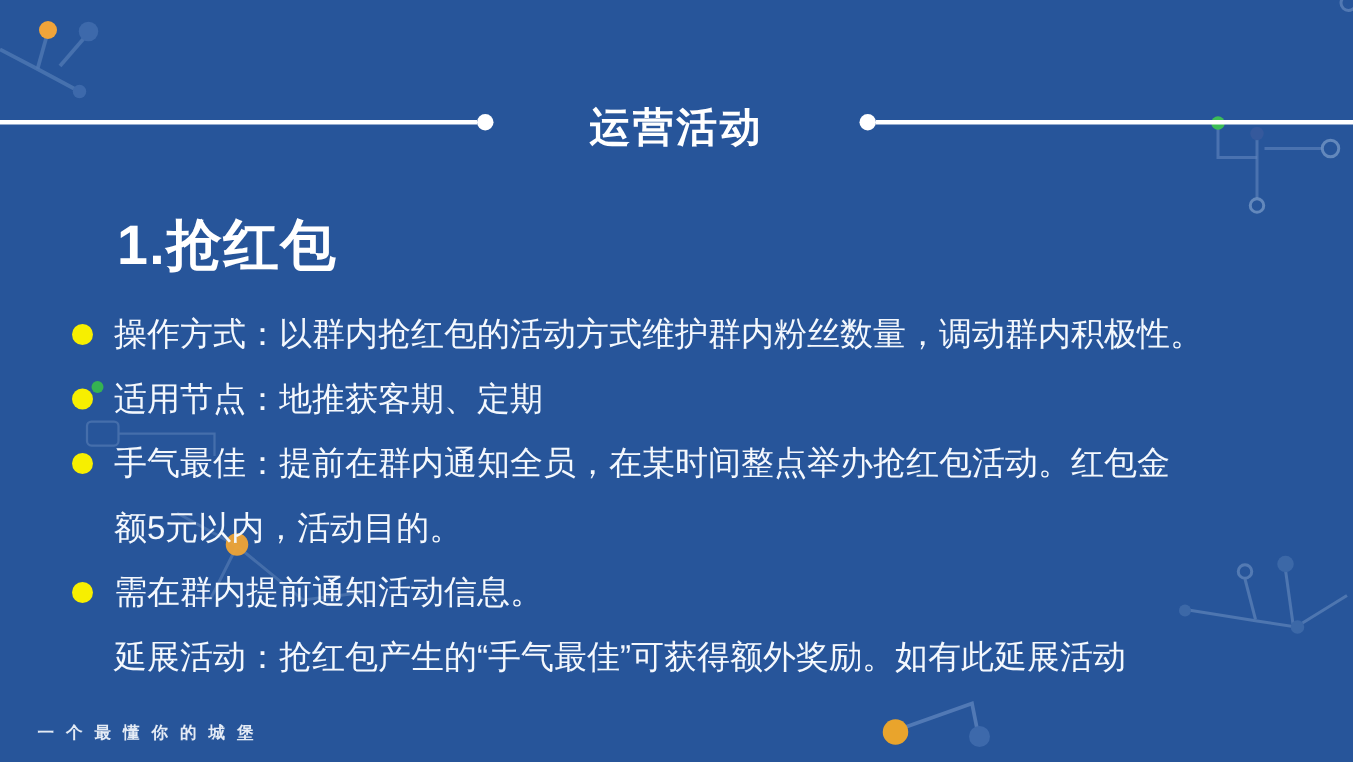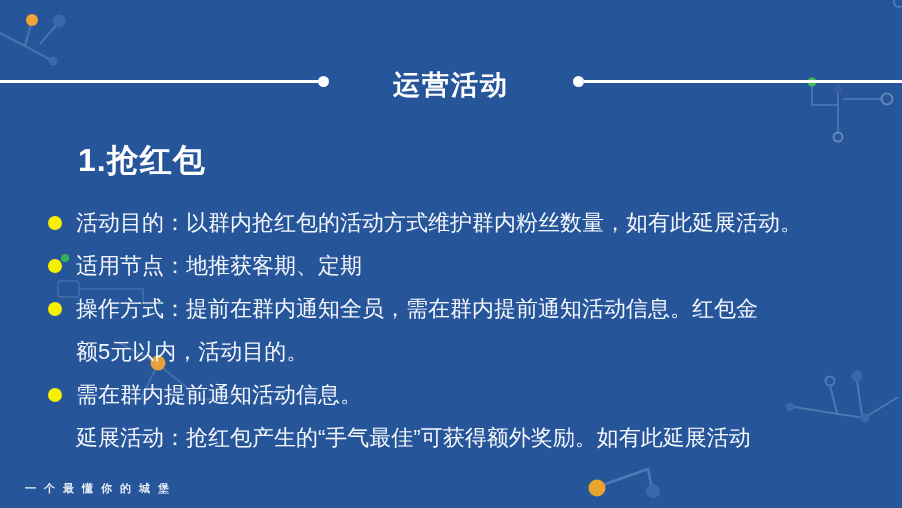--- a/index.html
+++ b/index.html
@@ -13,21 +13,21 @@
   
   .header { position:absolute; top:64px; left:0; right:0; height:34px;
             display:flex; align-items:center; z-index:2; }
   .hline { height:3px; background:#ffffff; flex:1; }
   .hdot  { width:11px; height:11px; border-radius:50%; background:#ffffff; flex:none; }
   .slide-title { color:#ffffff; font-weight:bold; font-size:27px;
                  letter-spacing:2px; margin:7px 64px 0 64px; white-space:nowrap; }
 
   
   .heading { position:absolute; left:78px; top:139px; z-index:2;
-             color:#ffffff; font-size:32px; font-weight:bold; letter-spacing:1px; }
+             color:#ffffff; font-size:37px; font-weight:bold; letter-spacing:1px; }
 
   
   .bullets { position:absolute; left:40px; top:201px; width:840px; z-index:2;
              list-style:none; margin:0; padding:0; }
   .bullet  { display:flex; align-items:flex-start; }
   .bdot    { width:14px; height:14px; border-radius:50%; background:#f7ef00;
              margin:15px 0 0 8px; flex:none; }
   .btext   { margin-left:14px; color:#f4f8fd; font-size:22px; line-height:43px;
              white-space:nowrap; }
 
@@ -100,33 +100,33 @@
   </div>
 
   <div class="heading">1.抢红包</div>
 
   <div class="green-accent"></div>
 
   <ul class="bullets">
     <li class="bullet">
       <span class="bdot"></span>
       <div class="btext">
-        <div>活动目的：以群内抢红包的活动方式维护群内粉丝数量，如有此延展活动。</div>
+        <div>操作方式：以群内抢红包的活动方式维护群内粉丝数量，调动群内积极性。</div>
       </div>
     </li>
     <li class="bullet">
       <span class="bdot"></span>
       <div class="btext">
         <div>适用节点：地推获客期、定期</div>
       </div>
     </li>
     <li class="bullet">
       <span class="bdot"></span>
       <div class="btext">
-        <div>操作方式：提前在群内通知全员，需在群内提前通知活动信息。红包金</div>
+        <div>手气最佳：提前在群内通知全员，在某时间整点举办抢红包活动。红包金</div>
         <div>额5元以内，活动目的。</div>
       </div>
     </li>
     <li class="bullet">
       <span class="bdot"></span>
       <div class="btext">
         <div>需在群内提前通知活动信息。</div>
         <div>延展活动：抢红包产生的“手气最佳”可获得额外奖励。如有此延展活动</div>
       </div>
     </li>

